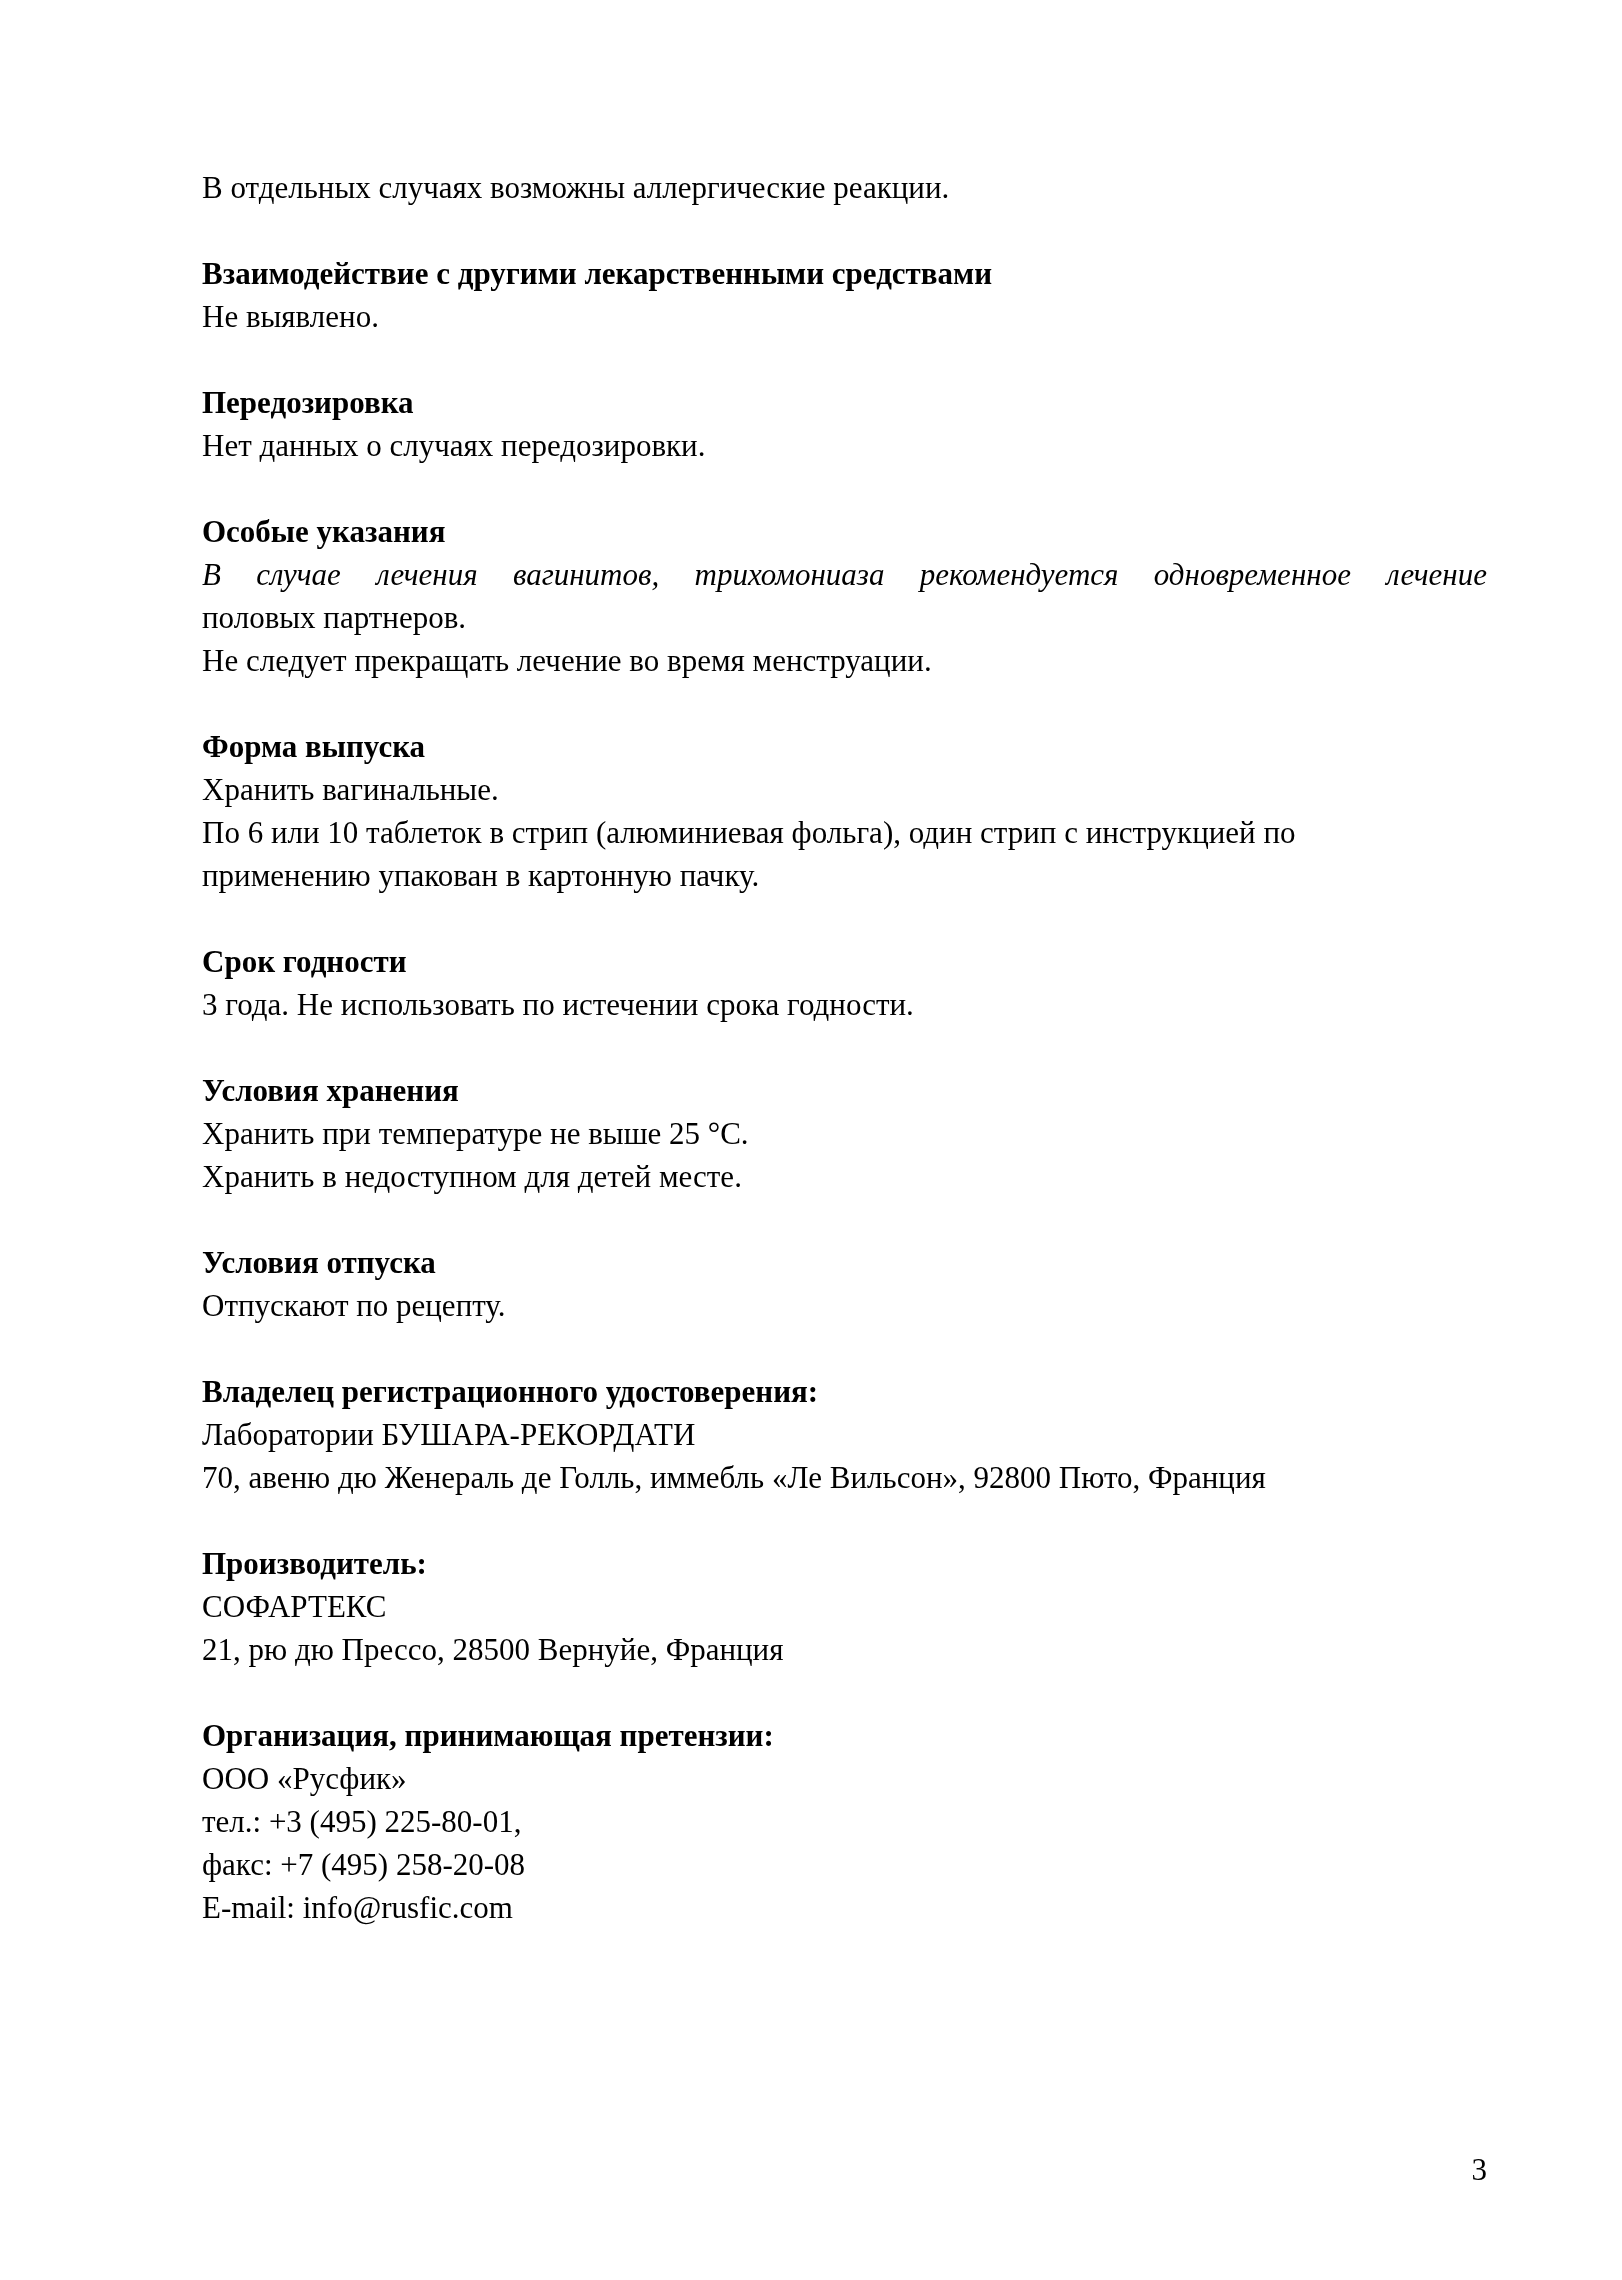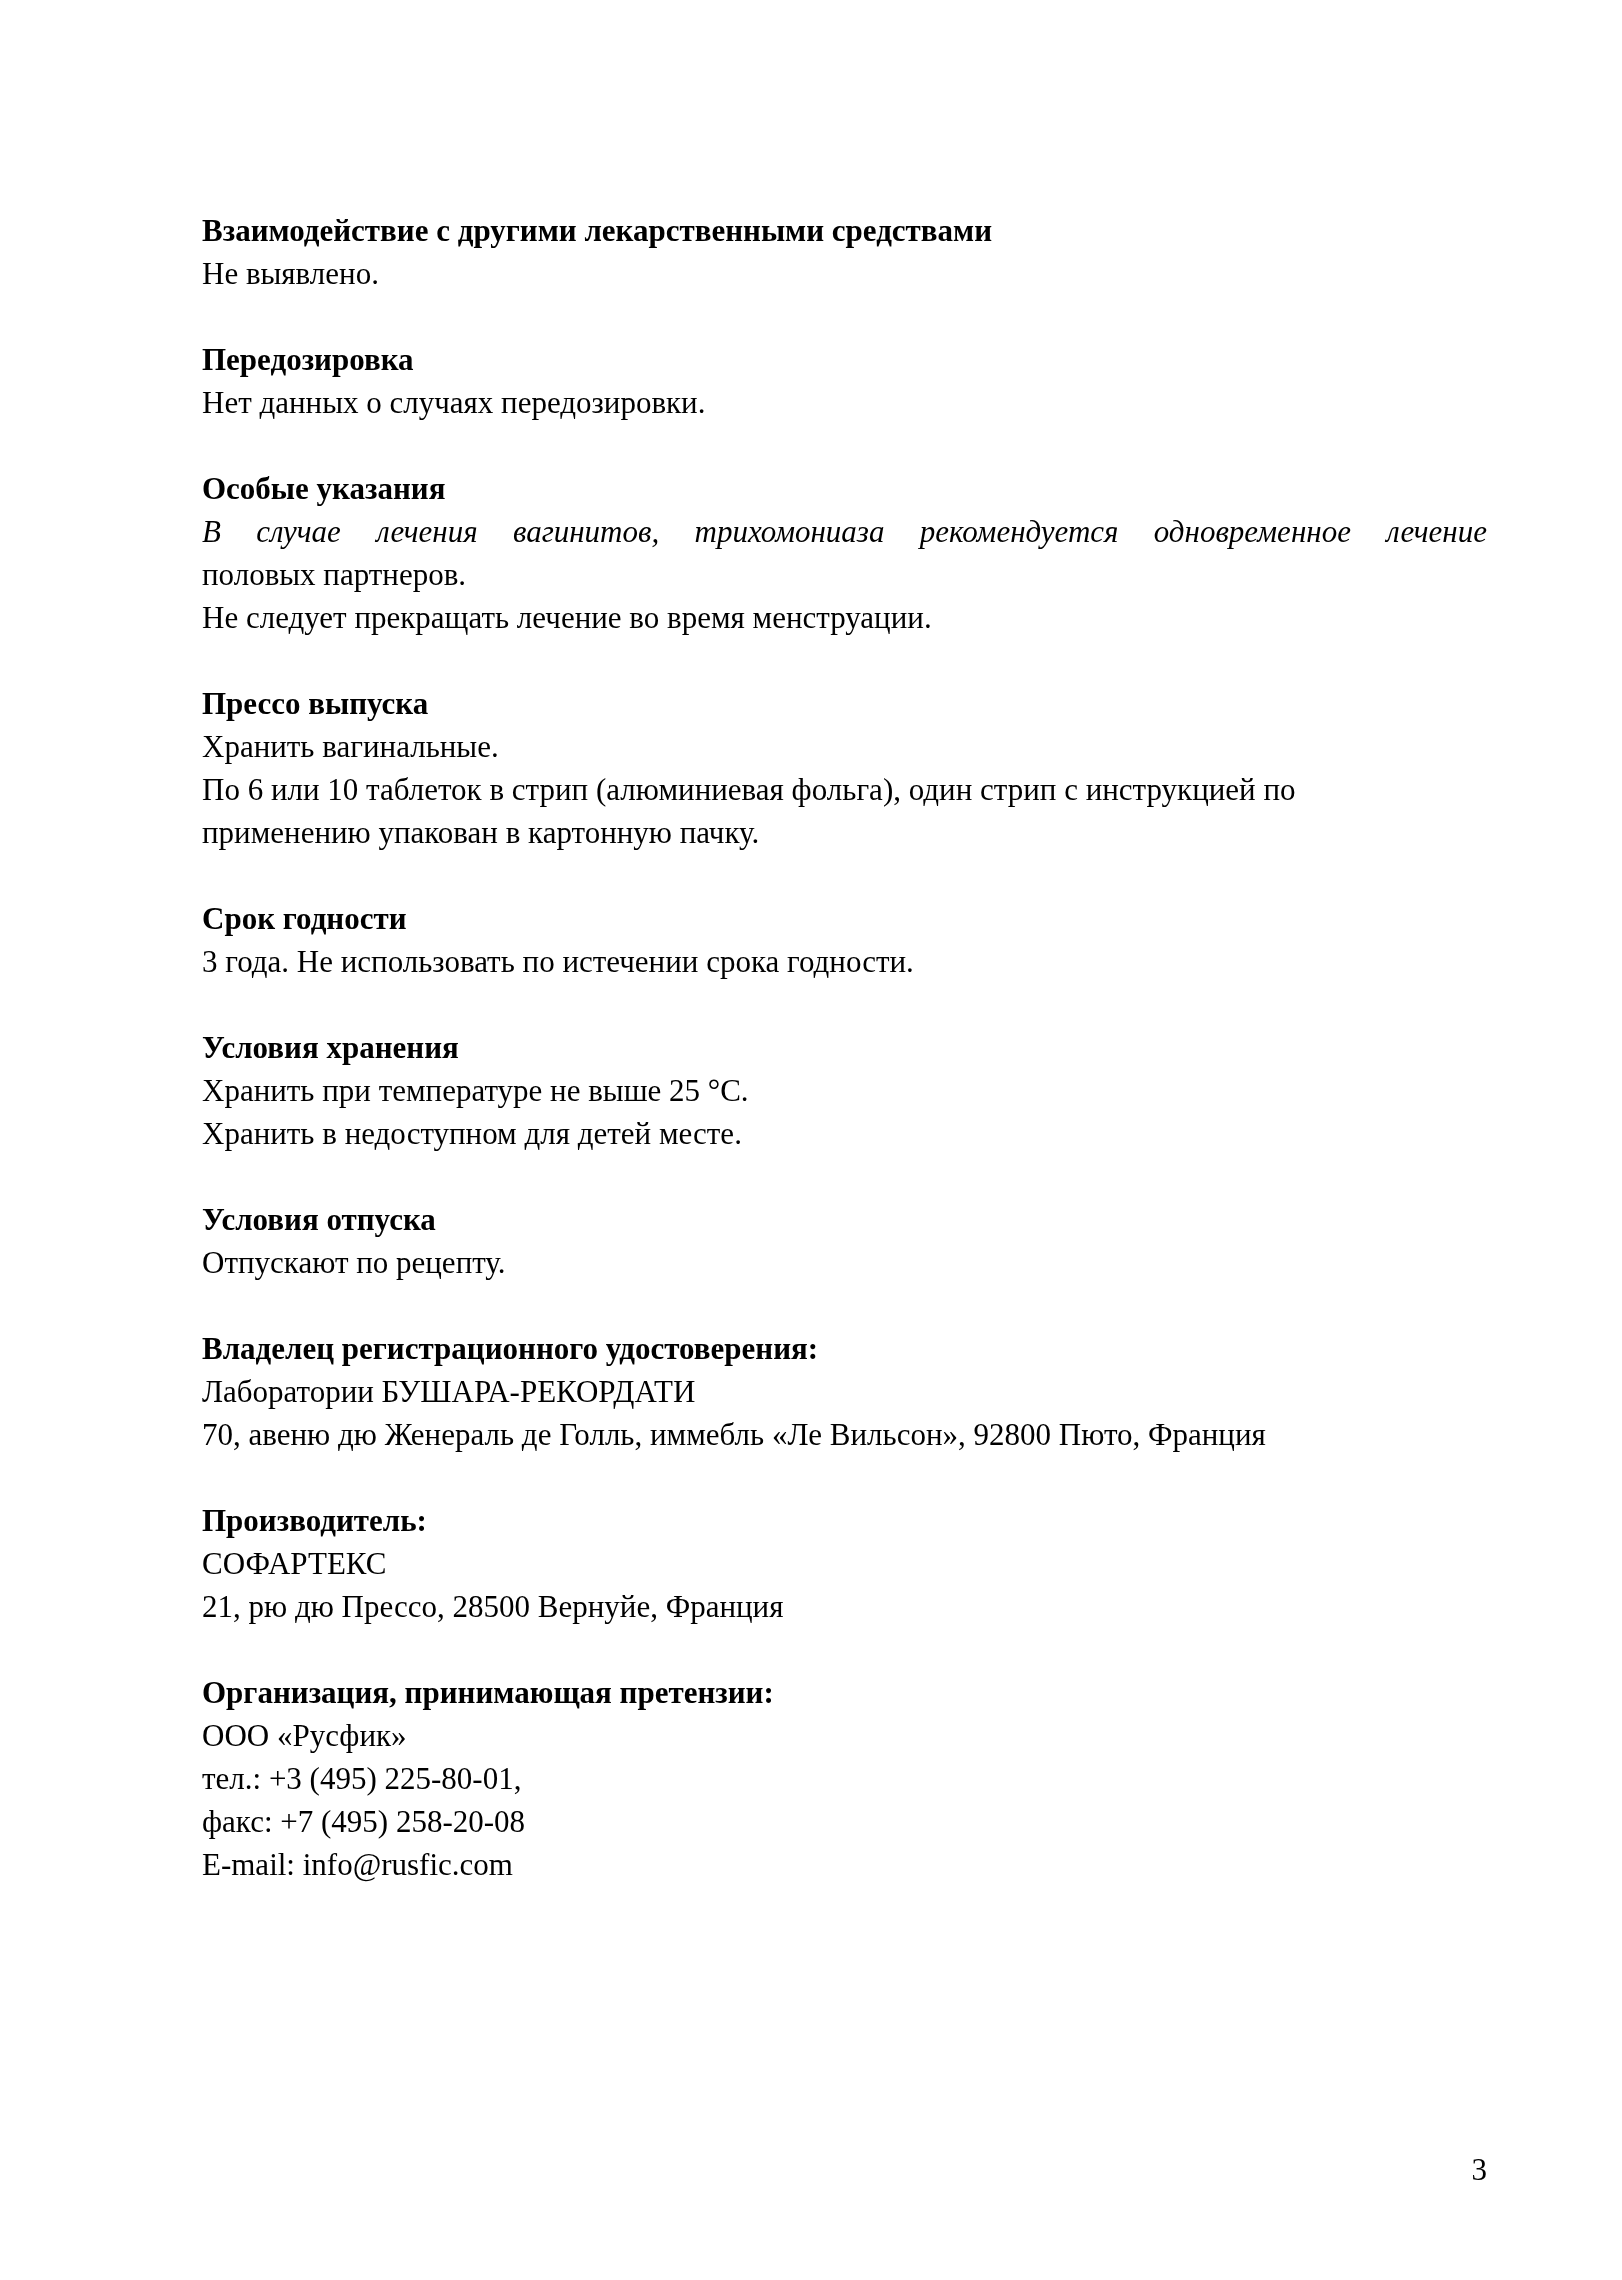--- a/index.html
+++ b/index.html
@@ -46,40 +46,41 @@
     width: 1285px;
     text-align: right;
   }
 </style>
 </head>
 <body>
 
 <div class="page">
   <div class="content">
 
+    <div class="line">В отдельных случаях возможны аллергические реакции.</div>
 
     <div class="section">
       <div class="heading line">Взаимодействие с другими лекарственными средствами</div>
       <div class="line">Не выявлено.</div>
     </div>
 
     <div class="section">
       <div class="heading line">Передозировка</div>
       <div class="line">Нет данных о случаях передозировки.</div>
     </div>
 
     <div class="section">
       <div class="heading line">Особые указания</div>
       <div class="line line-justify">В случае лечения вагинитов, трихомониаза рекомендуется одновременное лечение</div>
       <div class="line">половых партнеров.</div>
       <div class="line">Не следует прекращать лечение во время менструации.</div>
     </div>
 
     <div class="section">
-      <div class="heading line">Прессо выпуска</div>
+      <div class="heading line">Форма выпуска</div>
       <div class="line">Хранить вагинальные.</div>
       <div class="line">По 6 или 10 таблеток в стрип (алюминиевая фольга), один стрип с инструкцией по</div>
       <div class="line">применению упакован в картонную пачку.</div>
     </div>
 
     <div class="section">
       <div class="heading line">Срок годности</div>
       <div class="line">3 года. Не использовать по истечении срока годности.</div>
     </div>
 

